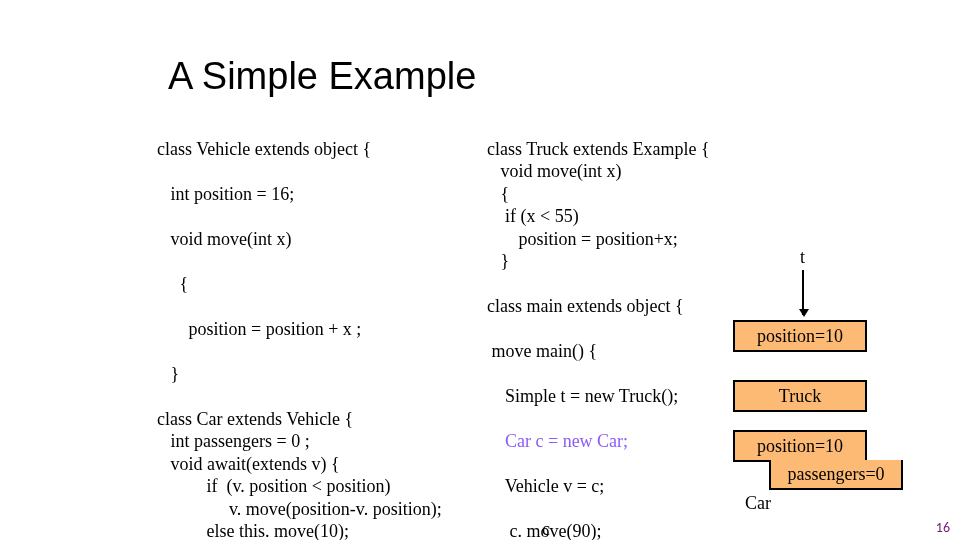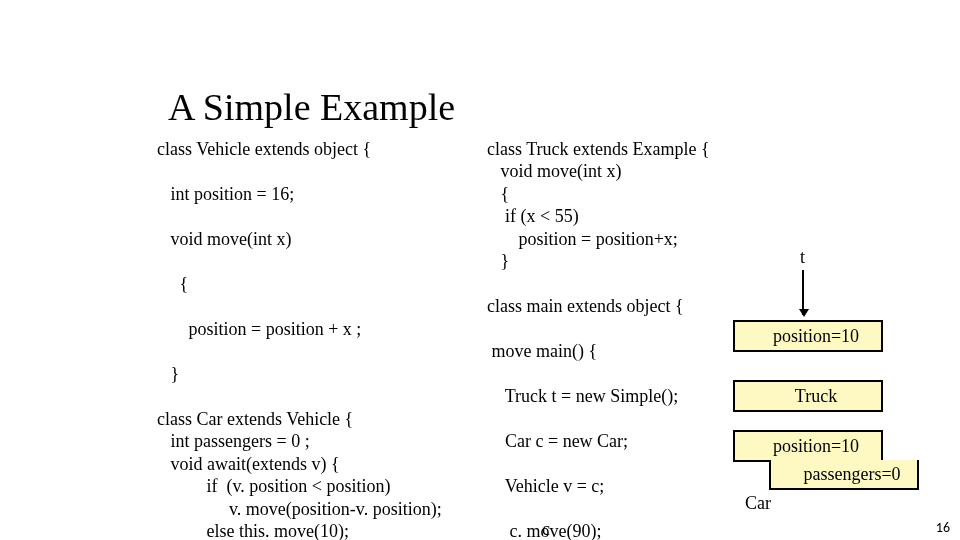--- a/index.html
+++ b/index.html
@@ -10,58 +10,56 @@
     background: #fff;
     font-family: "Times New Roman", serif;
     color: #000;
     position: relative;
     overflow: hidden;
   }
   .title {
     position: absolute;
     top: 55px;
     left: 168px;
-    font-family: Liberation Serif, serif;
+    font-family: Liberation Sans, sans-serif;
     font-size: 38px;
     font-weight: 300;
-    margin-top: 30px;
   }
   .code {
     font-size: 18px;
     white-space: pre;
     line-height: 1.25;
   }
   .col-left {
     position: absolute;
     top: 115px;
     left: 157px;
   }
   .col-mid {
     position: absolute;
     top: 115px;
     left: 487px;
   }
-  .red { color: #000000; }
+  .red { color: #8b5cf6; }
 
   .box {
     border: 2px solid #000;
     font-size: 18px;
     text-align: center;
     position: absolute;
-    background: #fef9c3;
-    padding-left: 16px;
+    background: #fdba74;
   }
   .box1 { top: 320px; left: 733px; width: 130px; height: 28px; line-height: 28px; }
   .box-truck { top: 380px; left: 733px; width: 130px; height: 28px; line-height: 28px; }
   .box2 { top: 430px; left: 733px; width: 130px; height: 28px; line-height: 28px; }
   .box3 { top: 460px; left: 733px; width: 130px; height: 28px; line-height: 28px; border-top: none; margin-left: 36px; }
   .lbl-t   { position: absolute; top: 247px; left: 800px; font-size: 18px; }
   .lbl-car { position: absolute; top: 493px; left: 745px; font-size: 18px; text-align: center; }
   .lbl-c   { position: absolute; top: 519px; left: 542px; font-size: 18px; }
-  .page-num { position: absolute; bottom: 4px; right: 10px; font-family: Calibri, Arial, sans-serif; font-size: 14px; color: #000000; }
+  .page-num { position: absolute; bottom: 4px; right: 10px; font-family: Calibri, Arial, sans-serif; font-size: 14px; color: #701a75; }
 
   .arrow-t {
     position: absolute;
     top: 270px;
     left: 802px;
     width: 0;
     height: 45px;
     border-left: 2px solid #000;
   }
   .arrow-t::after {
@@ -106,21 +104,21 @@
 <span>   void move(int x)</span>
 <span>   {</span>
 <span>    if (x &lt; 55) </span>
 <span>       position = position+x;</span>
 <span>   }</span>
 
 <span>class main extends object {</span>
 
 <span> move main() {</span>
 
-<span>    Truck t = new Simple();</span>
+<span>    Simple t = new Truck();</span>
 
 <span class="red">    Car c = new Car;</span>
 
 <span>    Vehicle v = c;</span>
 
 <span>     c. move(90);</span>
 
 
 
 

